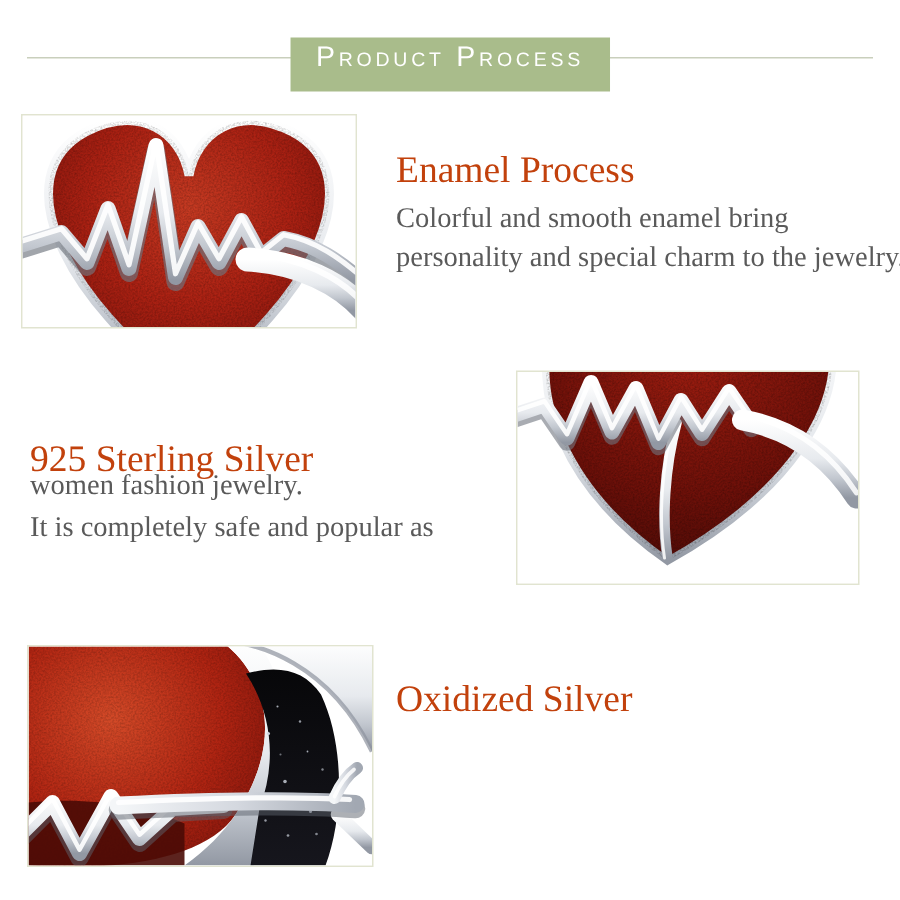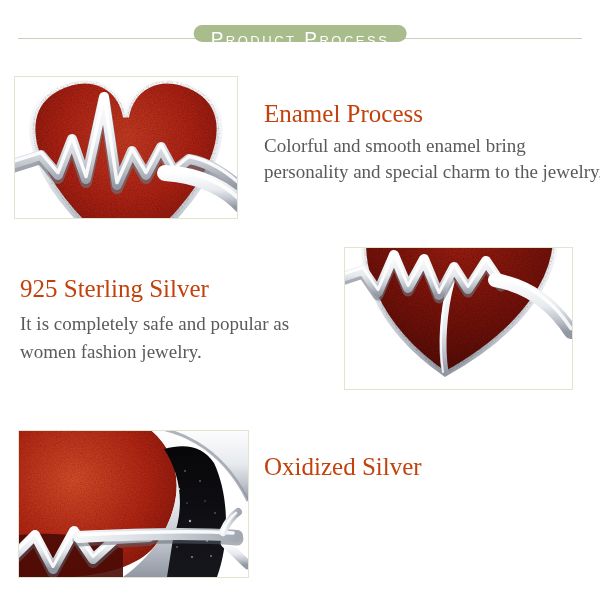--- a/index.html
+++ b/index.html
@@ -7,47 +7,46 @@
     width:600px;height:600px;position:relative;background:#ffffff;
     font-family:"Liberation Serif", serif;overflow:hidden;
   }
   
   .header-rule{
     position:absolute;left:18px;right:18px;top:38px;height:1px;
     background:#c9cfbc;
   }
   .header-box{
     position:absolute;left:50%;transform:translateX(-50%);top:25px;
-    height:17px;line-height:27px;padding:0 17px;
+    height:36px;line-height:27px;padding:0 17px;
     background:#a9bc8b;color:#ffffff;
     font-family:"Liberation Sans", sans-serif;
     font-size:19px;font-variant:small-caps;letter-spacing:2.5px;
     white-space:nowrap;
-    border-radius:12px;
   }
   
   .img-frame{
     position:absolute;border:1px solid #e1e4d0;background:#ffffff;
     overflow:hidden;
   }
   .img-frame svg{display:block;width:100%;height:100%;}
   #frame-1{left:14px;top:76px;width:222px;height:141px;}
   #frame-2{left:344px;top:247px;width:227px;height:141px;}
   #frame-3{left:18px;top:430px;width:229px;height:146px;}
   
   .sec-title{
     position:absolute;font-size:25px;line-height:25px;color:#c2410c;
     white-space:nowrap;font-weight:normal;margin:0;
   }
   .sec-body{
     position:absolute;font-size:19px;color:#5a5a5a;white-space:nowrap;
   }
   #title-1{left:264px;top:101px;}
   #body-1{left:264px;top:133px;line-height:26px;}
-  #title-2{left:20px;top:276px;text-align:right;}
+  #title-2{left:20px;top:294px;text-align:right;}
   #body-2{left:20px;top:310px;line-height:28px;}
   #title-3{left:264px;top:454px;text-align:center;}
   #body-3{left:264px;top:484px;line-height:27px;}
 </style>
 </head>
 <body>
 
 <div>
 
   <div class="header-rule"></div>
@@ -111,22 +110,22 @@
     </svg>
   </div>
   <h2 class="sec-title" id="title-1">Enamel Process</h2>
   <div class="sec-body" id="body-1">
     <div>Colorful and smooth enamel bring</div>
     <div>personality and special charm to the jewelry.</div>
   </div>
 
   <h2 class="sec-title" id="title-2">925 Sterling Silver</h2>
   <div class="sec-body" id="body-2">
+    <div>women fashion jewelry.</div>
     <div>It is completely safe and popular as</div>
-    <div>women fashion jewelry.</div>
   </div>
   <div class="img-frame" id="frame-2">
     <svg viewBox="0 0 227 141">
       <rect x="0" y="0" width="227" height="141" fill="#ffffff"></rect>
       <path d="M100 126 C 34 80, 4 16, 26 -40 L 205 -40 C 228 24, 172 86, 100 126 Z" fill="url(#redDark)" stroke="url(#sil)" stroke-width="5"></path>
       <clipPath id="hclip2">
           <path d="M100 126 C 34 80, 4 16, 26 -40 L 205 -40 C 228 24, 172 86, 100 126 Z"></path>
         </clipPath>
       <rect x="0" y="0" width="227" height="141" clip-path="url(#hclip2)" filter="url(#spk)" opacity="0.5"></rect>
       <g fill="none" stroke-linejoin="round" stroke-linecap="round">

